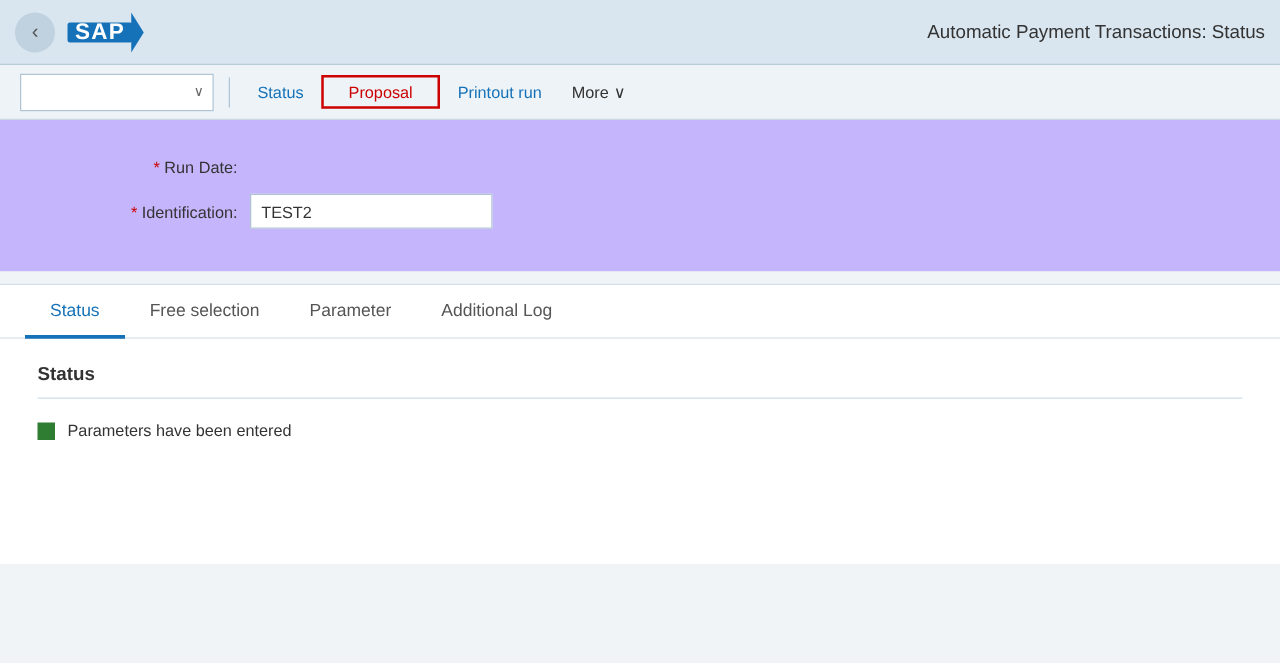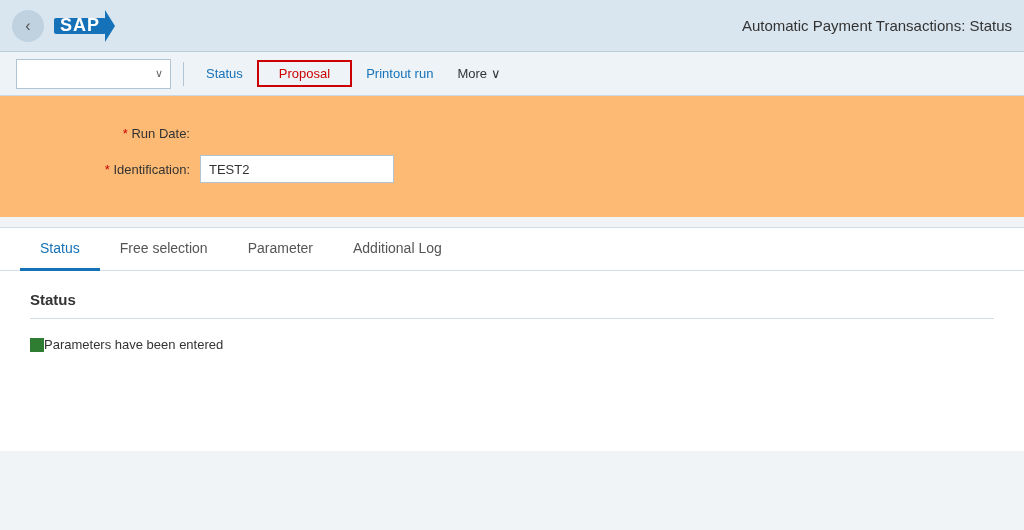--- a/index.html
+++ b/index.html
@@ -144,21 +144,21 @@
 
     .toolbar-btn.more {
       display: flex;
       align-items: center;
       gap: 4px;
       color: #333;
     }
 
     
     .main-content {
-      background: #fdba74;
+      background: #c4b5fd;
       padding: 30px 60px 20px 60px;
     }
 
     .form-row {
       display: flex;
       align-items: center;
       margin-bottom: 14px;
     }
 
     .form-label {
@@ -228,20 +228,21 @@
 
     .section-divider {
       border: none;
       border-top: 1px solid #d0dde7;
       margin-bottom: 14px;
     }
 
     .status-item {
       display: flex;
       align-items: center;
+      gap: 10px;
       font-size: 13px;
       color: #333;
       padding: 4px 0;
     }
 
     .status-indicator {
       width: 14px;
       height: 14px;
       background: #2e7d32;
       display: inline-block;

